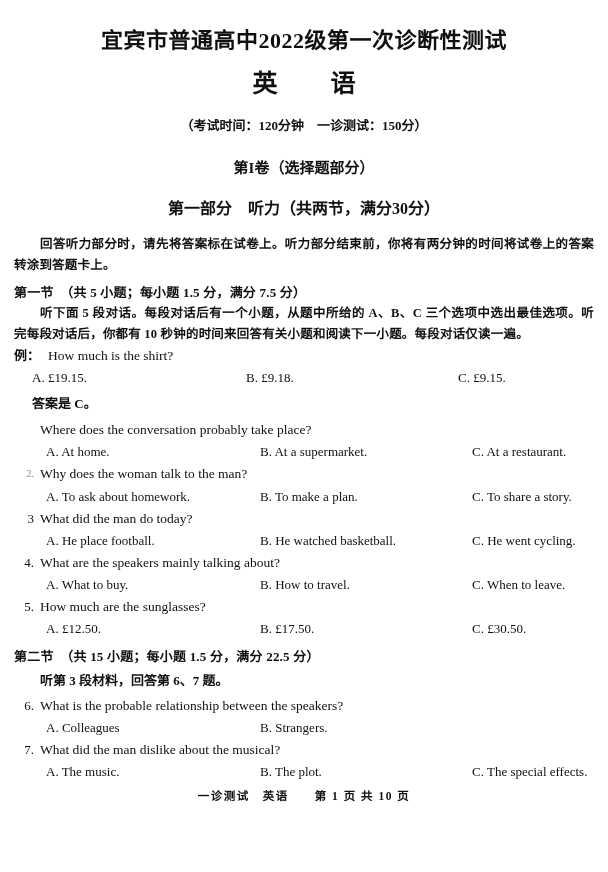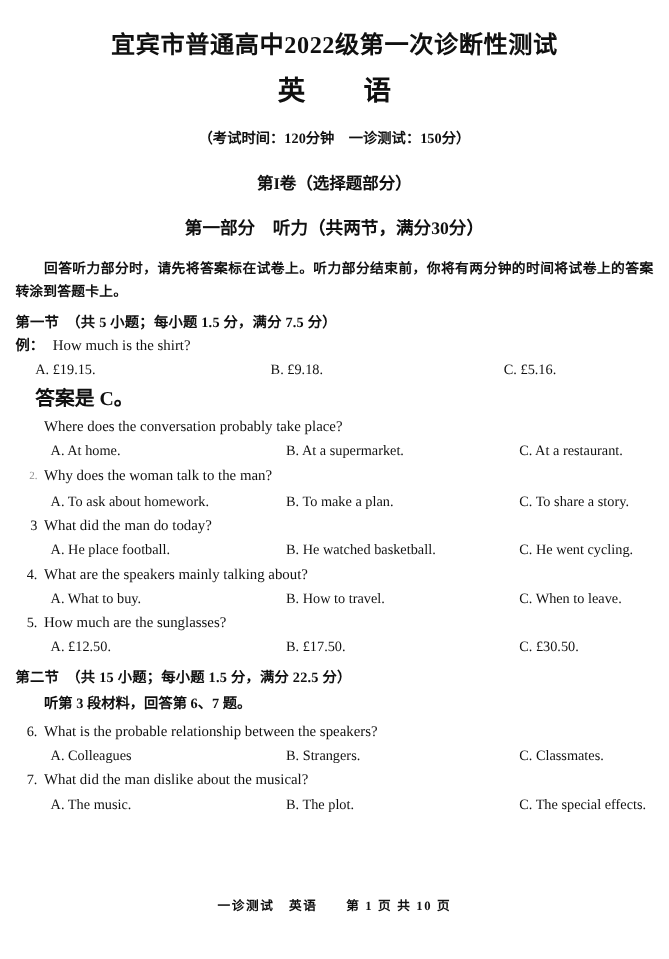--- a/index.html
+++ b/index.html
@@ -149,40 +149,40 @@
     line-height: 22px;
     font-size: 13.5px;
     padding: 0 14px;
   }
   .example-label {
     font-weight: bold;
     font-size: 13px;
     padding-right: 8px;
   }
   .answer-line {
-    font-size: 18px;
+    font-size: 13px;
     font-weight: bold;
     line-height: 22px;
     padding: 4px 14px 2px 32px;
     margin: 0;
   }
   .material-line {
     font-size: 13px;
     font-weight: bold;
     line-height: 22px;
     padding: 3px 14px 1px 40px;
     margin: 0;
   }
 
   
   .footer {
     position: absolute;
     left: 0;
     right: 0;
-    top: 816px;
+    top: 788px;
     text-align: center;
     font-size: 11.5px;
     font-weight: bold;
     letter-spacing: 1.5px;
     line-height: 16px;
   }
   .footer span { white-space: pre; }
 </style>
 </head>
 <body>
@@ -194,29 +194,30 @@
   <p class="exam-meta">（考试时间：120分钟　一诊测试：150分）</p>
 
   <h3 class="volume-heading">第I卷（选择题部分）</h3>
   <h3 class="part-heading">第一部分　听力（共两节，满分30分）</h3>
 
   <div class="instructions-block">
     <p class="body-text indent">回答听力部分时，请先将答案标在试卷上。听力部分结束前，你将有两分钟的时间将试卷上的答案转涂到答题卡上。</p>
   </div>
 
   <h4 class="section-heading">第一节　（共 5 小题；每小题 1.5 分，满分 7.5 分）</h4>
+  <p class="body-text indent">听下面 5 段对话。每段对话后有一个小题，从题中所给的 A、B、C 三个选项中选出最佳选项。听完每段对话后，你都有 10 秒钟的时间来回答有关小题和阅读下一小题。每段对话仅读一遍。</p>
 
   <div class="example-line">
     <span class="example-label">例：</span>
     <span class="q-text">How much is the shirt?</span>
   </div>
   <div class="opt-row">
     <span class="opt opt-a">A. £19.15.</span>
     <span class="opt opt-b">B. £9.18.</span>
-    <span class="opt opt-c">C. £5.16.</span>
+    <span class="opt opt-c">C. £9.15.</span>
   </div>
   <p class="answer-line">答案是 C。</p>
 
   <div class="qlist">
 
     <div class="q-row">
       <span class="q-num"></span>
       <span class="q-text">Where does the conversation probably take place?</span>
     </div>
     <div class="opt-row">
@@ -272,21 +273,20 @@
 
   <div class="qlist">
 
     <div class="q-row">
       <span class="q-num">6.</span>
       <span class="q-text">What is the probable relationship between the speakers?</span>
     </div>
     <div class="opt-row">
       <span class="opt opt-a">A. Colleagues</span>
       <span class="opt opt-b">B. Strangers.</span>
-      <span class="opt opt-c">C. Classmates.</span>
     </div>
 
     <div class="q-row">
       <span class="q-num">7.</span>
       <span class="q-text">What did the man dislike about the musical?</span>
     </div>
     <div class="opt-row">
       <span class="opt opt-a">A. The music.</span>
       <span class="opt opt-b">B. The plot.</span>
       <span class="opt opt-c">C. The special effects.</span>

